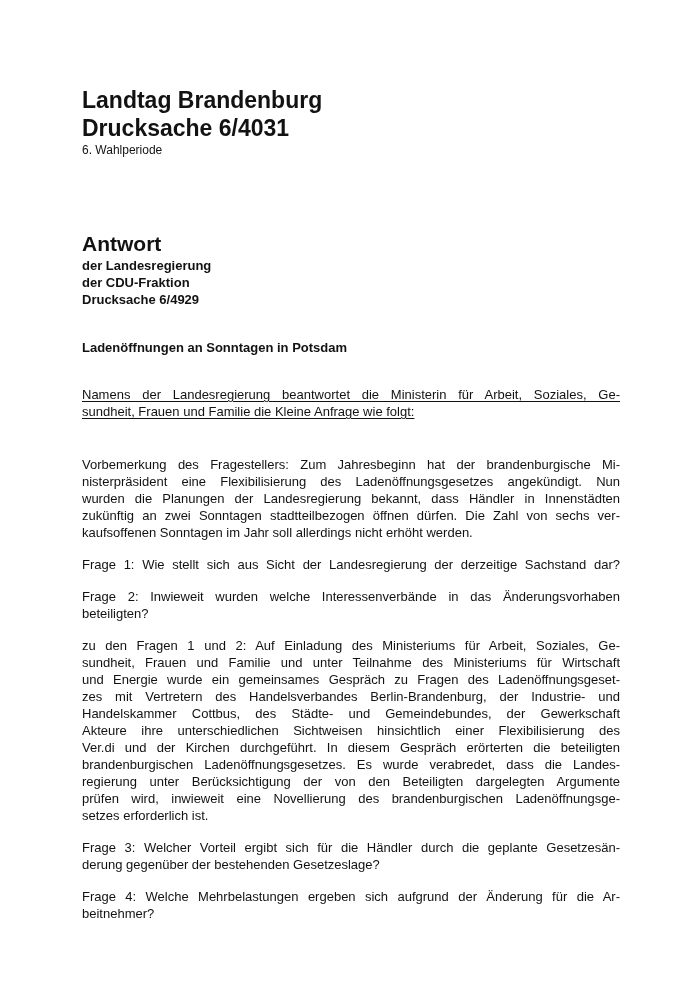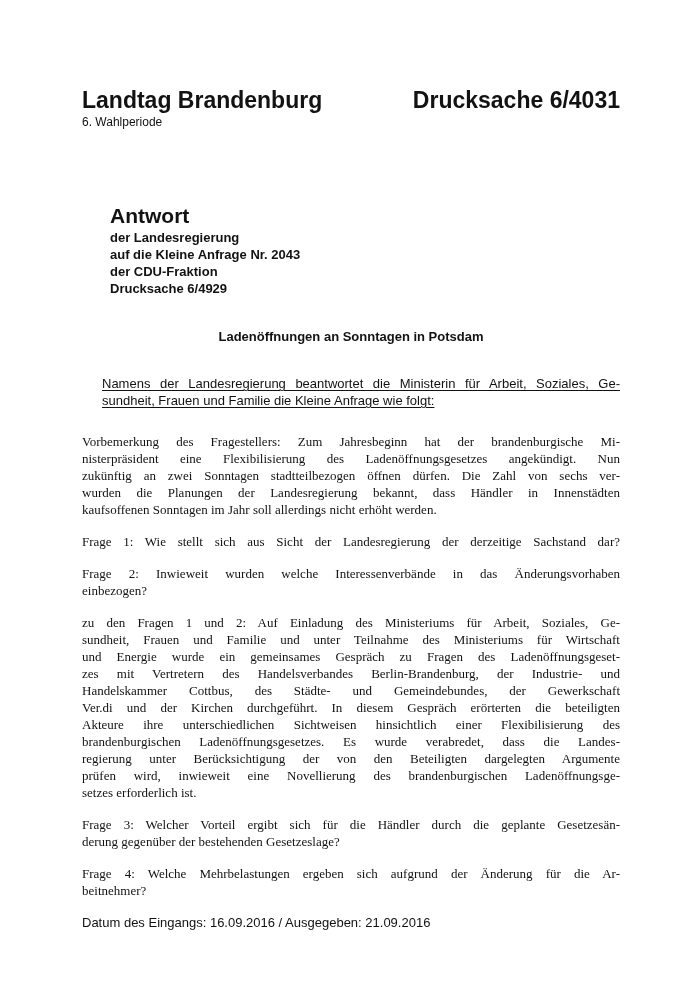--- a/index.html
+++ b/index.html
@@ -16,55 +16,55 @@
     color: #121212;
     font-family: "Liberation Sans", "DejaVu Sans", sans-serif;
     padding: 86px 80px 0 82px;
     overflow: hidden;
   }
   
   .header-row {
     display: flex;
     justify-content: space-between;
     align-items: baseline;
+    flex-direction: column;
   }
   .header-title {
     font-size: 23px;
     font-weight: bold;
     line-height: 28px;
     white-space: nowrap;
     letter-spacing: 0;
   }
   .term {
     font-size: 12px;
     line-height: 17px;
   }
   
-  .answer-block { margin-top: 72px; margin-left: 28px; }
+  .answer-block { margin-top: 72px; }
   .answer-heading {
     font-size: 21px;
     font-weight: bold;
     line-height: 26px;
   }
   .ans-line {
     font-size: 13px;
     line-height: 17px;
     font-weight: bold;
   }
   
   .subject {
     margin-top: 31px;
     font-size: 13px;
     font-weight: bold;
     line-height: 17px;
-    text-align: center;
   }
   
-  .preamble-slot { margin-top: 30px; margin-left: 20px; }
-  .body-text { margin-top: 24px; font-family: Liberation Serif, serif; }
+  .preamble-slot { margin-top: 30px; }
+  .body-text { margin-top: 36px; }
   .para { }
   .body-text .para + .para { margin-top: 15px; }
   .line {
     font-size: 13px;
     line-height: 17px;
     text-align: justify;
     text-align-last: justify;
     white-space: normal;
   }
   .line.last {
@@ -92,68 +92,66 @@
       <span class="header-title">Landtag Brandenburg</span>
       <span class="header-title">Drucksache 6/4031</span>
     </div>
     <div class="term">6. Wahlperiode</div>
   </div>
 
   <div class="answer-block">
     <div class="answer-heading">Antwort</div>
     <div class="answer-details">
         <div class="ans-line">der Landesregierung</div>
-        <div class="ans-line">auf die Kleine Anfrage Nr. 2043</div>
         <div class="ans-line">der CDU-Fraktion</div>
         <div class="ans-line">Drucksache 6/4929</div>
       </div>
   </div>
 
   <div class="subject">Ladenöffnungen an Sonntagen in Potsdam</div>
 
   <div class="preamble-slot">
       <div class="para preamble">
         <div class="line">Namens der Landesregierung beantwortet die Ministerin für Arbeit, Soziales, Ge-</div>
         <div class="line last">sundheit, Frauen und Familie die Kleine Anfrage wie folgt:</div>
       </div>
     </div>
 
   <div class="body-text">
       <div class="para">
         <div class="line">Vorbemerkung des Fragestellers: Zum Jahresbeginn hat der brandenburgische Mi-</div>
         <div class="line">nisterpräsident eine Flexibilisierung des Ladenöffnungsgesetzes angekündigt. Nun</div>
+        <div class="line">wurden die Planungen der Landesregierung bekannt, dass Händler in Innenstädten</div>
         <div class="line">zukünftig an zwei Sonntagen stadtteilbezogen öffnen dürfen. Die Zahl von sechs ver-</div>
-        <div class="line">wurden die Planungen der Landesregierung bekannt, dass Händler in Innenstädten</div>
         <div class="line last">kaufsoffenen Sonntagen im Jahr soll allerdings nicht erhöht werden.</div>
       </div>
       <div class="para">
         <div class="line">Frage 1: Wie stellt sich aus Sicht der Landesregierung der derzeitige Sachstand dar?</div>
       </div>
       <div class="para">
         <div class="line">Frage 2: Inwieweit wurden welche Interessenverbände in das Änderungsvorhaben</div>
-        <div class="line last">einbezogen?</div>
+        <div class="line last">beteiligten?</div>
       </div>
       <div class="para">
         <div class="line">zu den Fragen 1 und 2: Auf Einladung des Ministeriums für Arbeit, Soziales, Ge-</div>
         <div class="line">sundheit, Frauen und Familie und unter Teilnahme des Ministeriums für Wirtschaft</div>
         <div class="line">und Energie wurde ein gemeinsames Gespräch zu Fragen des Ladenöffnungsgeset-</div>
         <div class="line">zes mit Vertretern des Handelsverbandes Berlin-Brandenburg, der Industrie- und</div>
         <div class="line">Handelskammer Cottbus, des Städte- und Gemeindebundes, der Gewerkschaft</div>
+        <div class="line">Akteure ihre unterschiedlichen Sichtweisen hinsichtlich einer Flexibilisierung des</div>
         <div class="line">Ver.di und der Kirchen durchgeführt. In diesem Gespräch erörterten die beteiligten</div>
-        <div class="line">Akteure ihre unterschiedlichen Sichtweisen hinsichtlich einer Flexibilisierung des</div>
         <div class="line">brandenburgischen Ladenöffnungsgesetzes. Es wurde verabredet, dass die Landes-</div>
         <div class="line">regierung unter Berücksichtigung der von den Beteiligten dargelegten Argumente</div>
         <div class="line">prüfen wird, inwieweit eine Novellierung des brandenburgischen Ladenöffnungsge-</div>
         <div class="line last">setzes erforderlich ist.</div>
       </div>
       <div class="para">
         <div class="line">Frage 3: Welcher Vorteil ergibt sich für die Händler durch die geplante Gesetzesän-</div>
         <div class="line last">derung gegenüber der bestehenden Gesetzeslage?</div>
       </div>
       <div class="para">
         <div class="line">Frage 4: Welche Mehrbelastungen ergeben sich aufgrund der Änderung für die Ar-</div>
         <div class="line last">beitnehmer?</div>
       </div>
     </div>
 
-  <div class="footer">Datum des Eingangs: 16.09.2016 / Ausgegeben: 21.09.2016</div>
 
 </div>
 
 </body></html>

